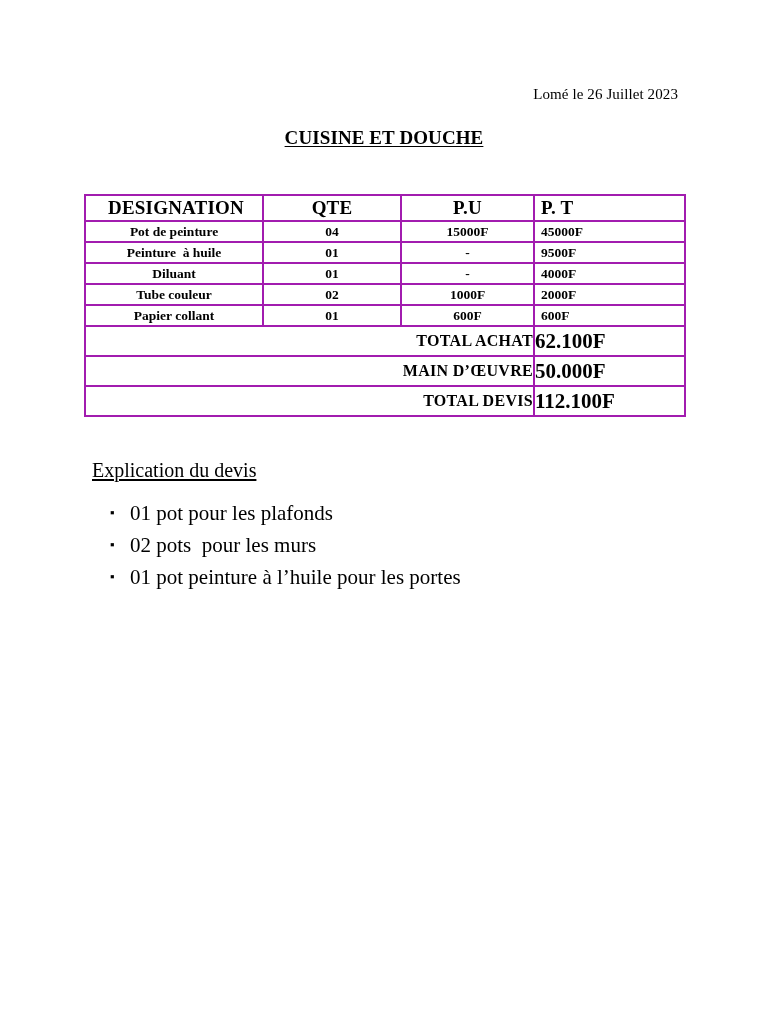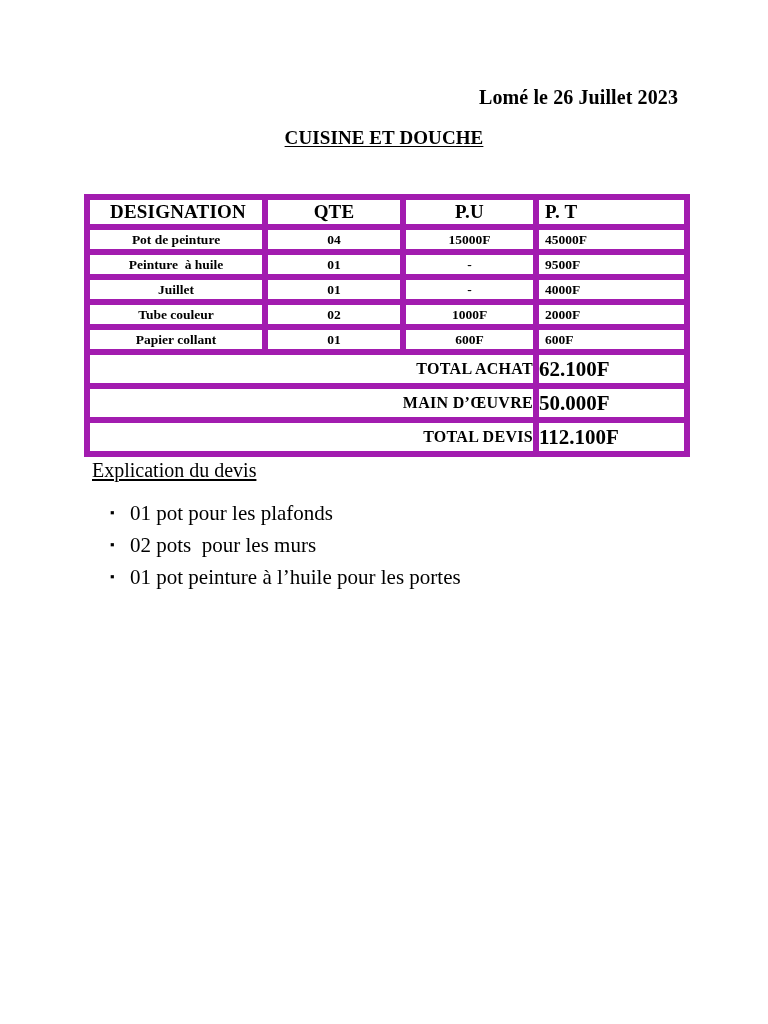--- a/index.html
+++ b/index.html
@@ -24,22 +24,22 @@
     height: 1024px;
   }
 
   
   .date-line {
     position: absolute;
     left: 84px;
     top: 86px;
     width: 594px;
     text-align: right;
-    font-size: 20px;
-    font-weight: bold;
+    font-size: 15px;
+    font-weight: normal;
     letter-spacing: 0.1px;
     white-space: pre;
   }
 
   
   .doc-title {
     position: absolute;
     left: 84px;
     top: 124px;
     width: 600px;
@@ -58,21 +58,21 @@
   
   .quote-table {
     position: absolute;
     left: 84px;
     top: 194px;
     width: 600px;
     border-collapse: collapse;
     table-layout: fixed;
   }
   .quote-table td, .quote-table th {
-    border: 6px solid #a21caf;
+    border: 2px solid #a21caf;
     padding: 0;
     vertical-align: middle;
   }
 
   col.c-desig { width: 178px; }
   col.c-qte   { width: 138px; }
   col.c-pu    { width: 133px; }
   col.c-pt    { width: 151px; }
 
   .hdr-cell {
@@ -194,21 +194,21 @@
         <td class="row-cell">15000F</td>
         <td class="row-cell pt">45000F</td>
       </tr>
       <tr>
         <td class="row-cell">Peinture  à huile</td>
         <td class="row-cell">01</td>
         <td class="row-cell">-</td>
         <td class="row-cell pt">9500F</td>
       </tr>
       <tr>
-        <td class="row-cell">Juillet</td>
+        <td class="row-cell">Diluant</td>
         <td class="row-cell">01</td>
         <td class="row-cell">-</td>
         <td class="row-cell pt">4000F</td>
       </tr>
       <tr>
         <td class="row-cell">Tube couleur</td>
         <td class="row-cell">02</td>
         <td class="row-cell">1000F</td>
         <td class="row-cell pt">2000F</td>
       </tr>

